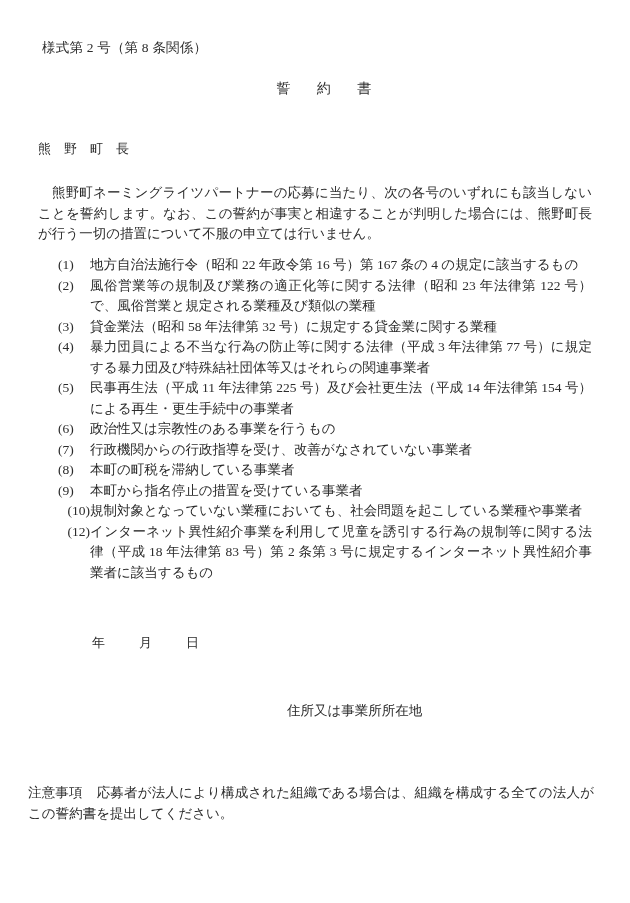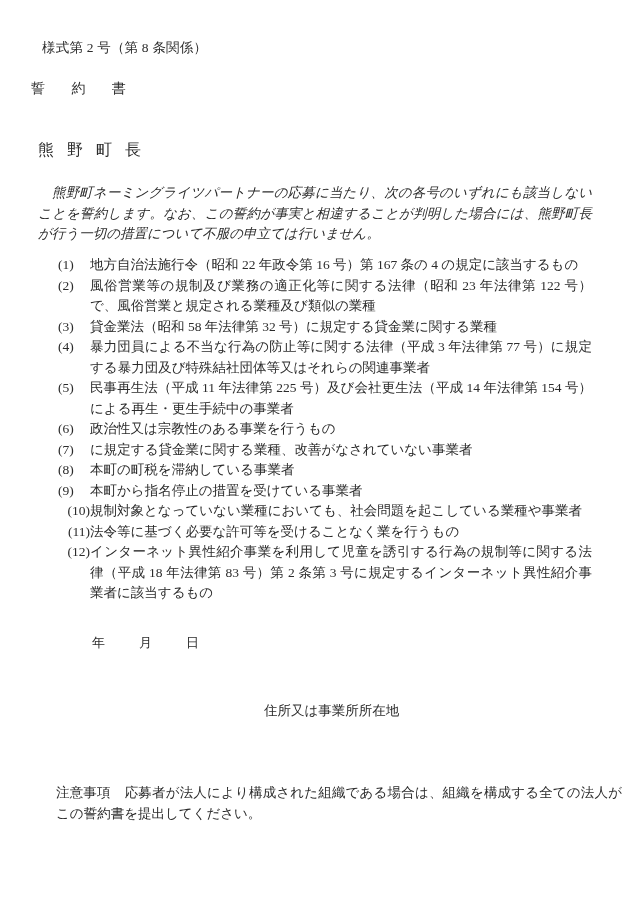--- a/index.html
+++ b/index.html
@@ -36,56 +36,55 @@
     font-size: 13.5px;
     letter-spacing: 0.2px;
   }
 
   
   .doc-title {
     position: absolute;
     left: 0;
     right: 0;
     top: 80px;
-    text-align: left;
+    text-align: center;
     font-size: 14px;
     letter-spacing: 0.4px;
   }
   .doc-title .title-inner {
     display: inline-block;
     padding-left: 18px;
   }
   .doc-title .ch {
     display: inline-block;
     margin: 0 13px;
   }
 
   
   .addressee {
     position: absolute;
     left: 38px;
     top: 140px;
-    font-size: 16px;
+    font-size: 13px;
   }
   .addressee .ch {
     display: inline-block;
     margin-right: 13px;
   }
   .addressee .ch:last-child { margin-right: 0; }
 
   
   .opening {
     position: absolute;
     left: 38px;
     top: 183px;
     width: 554px;
     text-align: justify;
     text-justify: inter-character;
     text-indent: 14px;
-    font-style: italic;
   }
 
   
   .clauses {
     position: absolute;
     left: 58px;
     top: 255px;
     width: 534px;
   }
   .clause {
@@ -126,37 +125,37 @@
     position: absolute;
     left: 264px;
     top: 700px;
     width: 320px;
   }
   .sig-row {
     position: relative;
     font-size: 13.5px;
     line-height: 21px;
     white-space: nowrap;
+    margin-left: 23px;
   }
   .sig-seal {
     position: absolute;
     left: 288px;
     top: 0;
     font-size: 13.5px;
   }
 
   
   .note {
     position: absolute;
     left: 28px;
     top: 783px;
     width: 566px;
     text-align: justify;
     text-justify: inter-character;
-    margin-left: 28px;
   }
   .note .note-label { margin-right: 14px; }
 </style>
 </head>
 <body>
 
 <div id="page">
 
   <div class="form-no t">様式第 2 号（第 8 条関係）</div>
 
@@ -192,39 +191,35 @@
     <div class="clause">
       <span class="clause-no">(5)</span>
       <span class="clause-body">民事再生法（平成 11 年法律第 225 号）及び会社更生法（平成 14 年法律第 154 号）による再生・更生手続中の事業者</span>
     </div>
     <div class="clause">
       <span class="clause-no">(6)</span>
       <span class="clause-body">政治性又は宗教性のある事業を行うもの</span>
     </div>
     <div class="clause">
       <span class="clause-no">(7)</span>
-      <span class="clause-body">に規定する貸金業に関する業種、改善がなされていない事業者</span>
+      <span class="clause-body">行政機関からの行政指導を受け、改善がなされていない事業者</span>
     </div>
     <div class="clause">
       <span class="clause-no">(8)</span>
       <span class="clause-body">本町の町税を滞納している事業者</span>
     </div>
     <div class="clause">
       <span class="clause-no">(9)</span>
       <span class="clause-body">本町から指名停止の措置を受けている事業者</span>
     </div>
     <div class="clause">
       <span class="clause-no wide">(10)</span>
       <span class="clause-body">規制対象となっていない業種においても、社会問題を起こしている業種や事業者</span>
     </div>
     <div class="clause">
-      <span class="clause-no wide">(11)</span>
-      <span class="clause-body">法令等に基づく必要な許可等を受けることなく業を行うもの</span>
-    </div>
-    <div class="clause">
       <span class="clause-no wide">(12)</span>
       <span class="clause-body">インターネット異性紹介事業を利用して児童を誘引する行為の規制等に関する法律（平成 18 年法律第 83 号）第 2 条第 3 号に規定するインターネット異性紹介事業者に該当するもの</span>
     </div>
   </div>
 
   <div class="date-line">
     <span class="ch">年</span><span class="ch">月</span><span class="ch">日</span>
   </div>
 
   <div class="signature">

